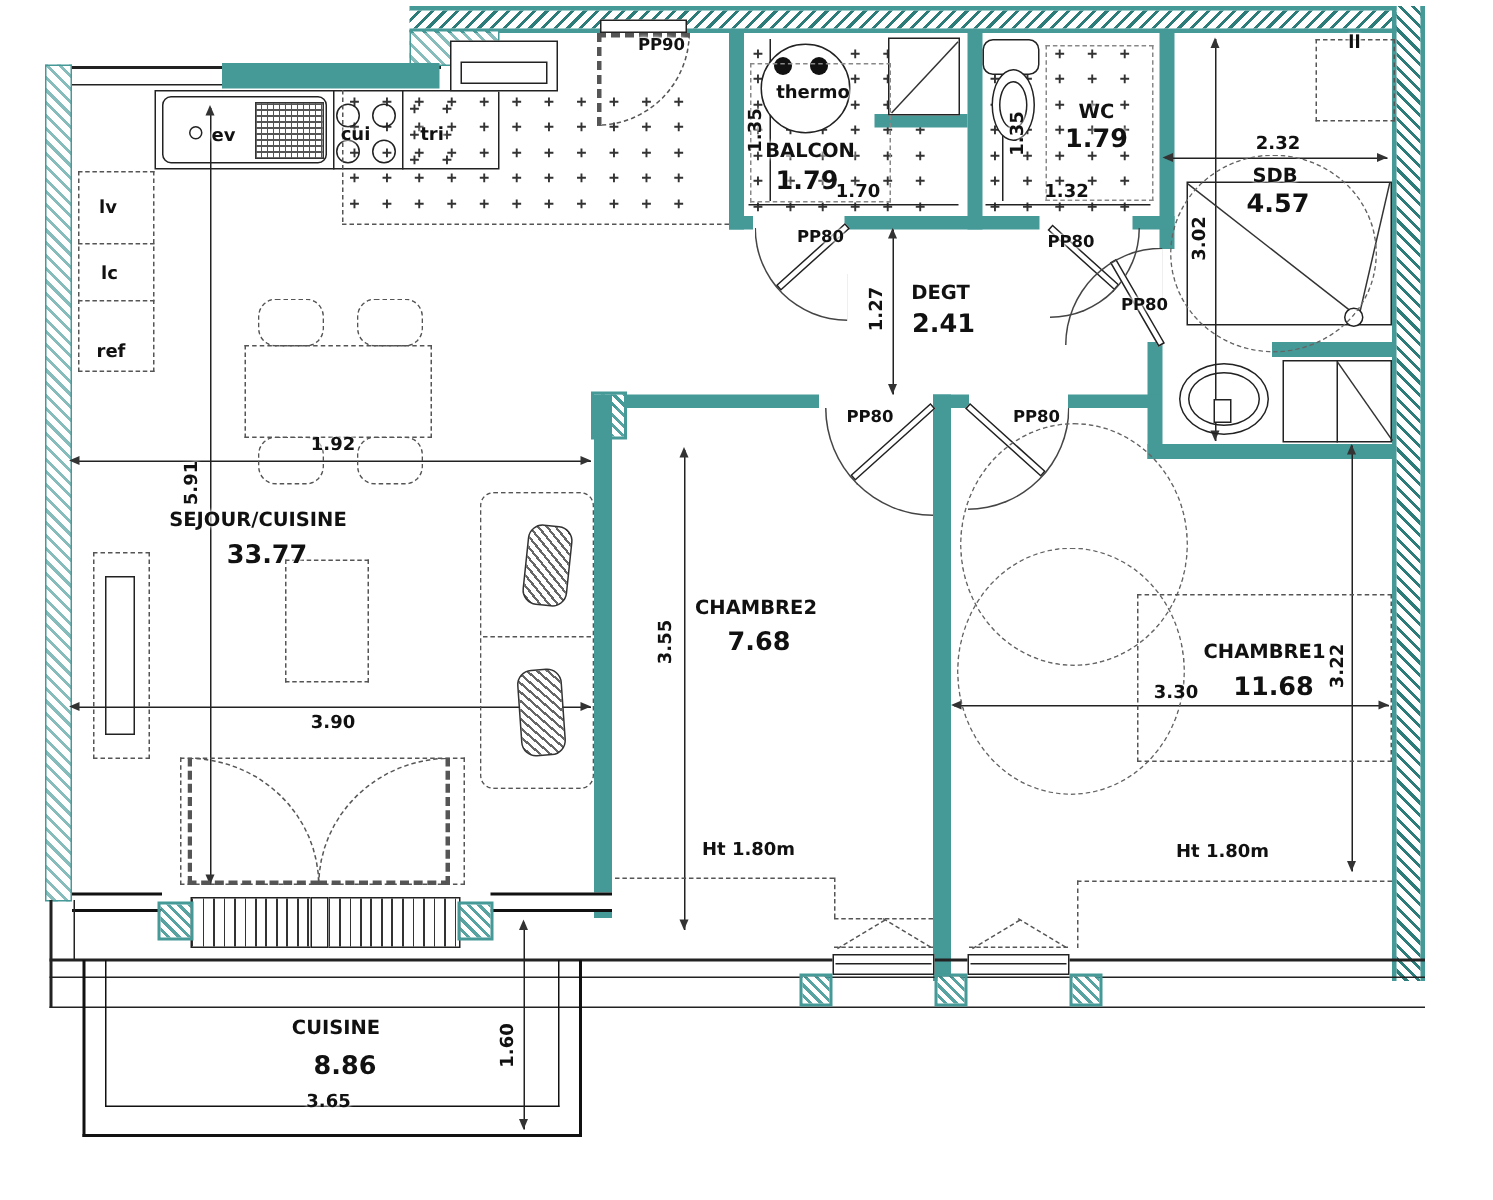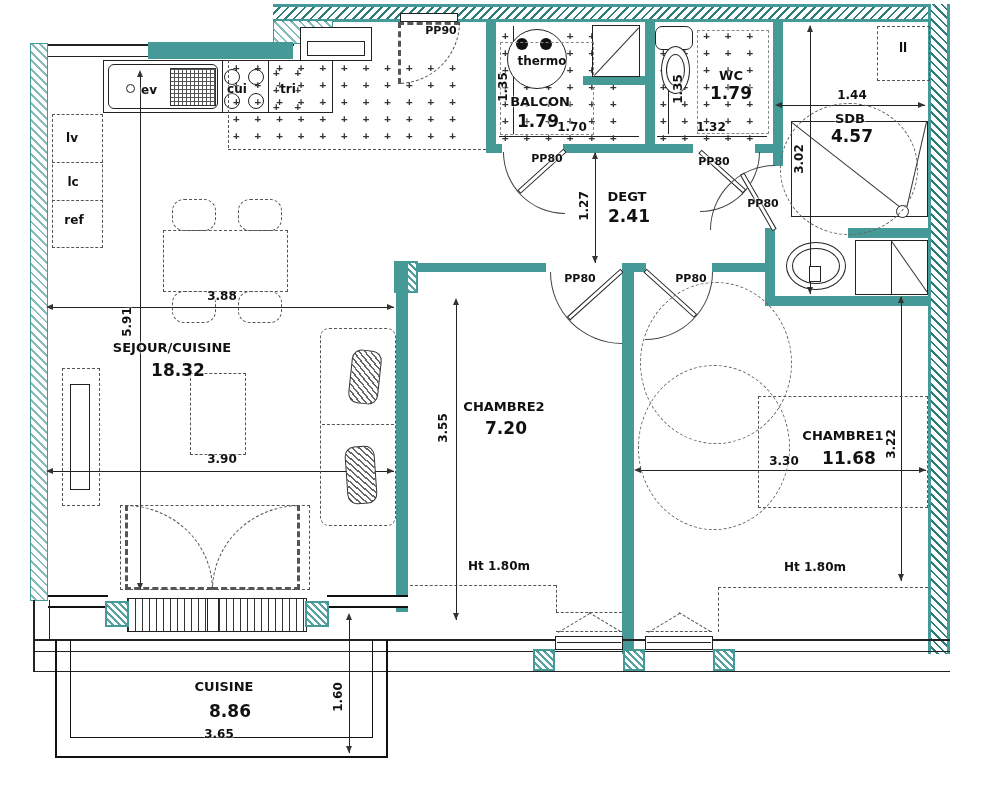--- a/index.html
+++ b/index.html
@@ -223,60 +223,60 @@
   <div class="dh" style="left:556px;top:631px;width:66px"></div>
   <div class="dln" style="left:648px;top:632px;width:37px;transform:rotate(-31deg)"></div>
   <div class="dln" style="left:679px;top:612px;width:37px;transform:rotate(31deg)"></div>
   <div class="dh" style="left:646px;top:631px;width:66px"></div>
   <div class="dh" style="left:228px;top:149px;width:258px"></div>
   <div class="dv" style="left:228px;top:60px;height:88px"></div>
   <div class="drect" style="left:500px;top:42px;width:94px;height:93px;border-color:#888;border-width:1px"></div>
   <div class="drect" style="left:697px;top:30px;width:72px;height:104px;border-color:#888;border-width:1px"></div>
 
   <div class="lbl" style="left:172px;top:347px">SEJOUR/CUISINE</div>
-  <div class="lbl area" style="left:178px;top:370px">18.32</div>
-  <div class="lbl dim" style="left:222px;top:296px">3.88</div>
+  <div class="lbl area" style="left:178px;top:370px">33.77</div>
+  <div class="lbl dim" style="left:222px;top:296px">1.92</div>
   <div class="lbl dim rot" style="left:127px;top:322px">5.91</div>
-  <div class="lbl dim" style="left:222px;top:459px">3.90</div>
+  <div class="lbl dim" style="left:222px;top:481px">3.90</div>
   <div class="lbl" style="left:540px;top:101px">BALCON</div>
   <div class="lbl area" style="left:538px;top:121px">1.79</div>
   <div class="lbl small" style="left:542px;top:61px">thermo</div>
   <div class="lbl dim rot" style="left:503px;top:87px">1.35</div>
   <div class="lbl dim" style="left:572px;top:127px">1.70</div>
   <div class="lbl" style="left:731px;top:75px">WC</div>
   <div class="lbl area" style="left:731px;top:93px">1.79</div>
   <div class="lbl dim rot" style="left:678px;top:89px">1.35</div>
   <div class="lbl dim" style="left:711px;top:127px">1.32</div>
   <div class="lbl" style="left:850px;top:118px">SDB</div>
   <div class="lbl area" style="left:852px;top:136px">4.57</div>
-  <div class="lbl dim" style="left:852px;top:95px">1.44</div>
+  <div class="lbl dim" style="left:852px;top:95px">2.32</div>
   <div class="lbl dim rot" style="left:799px;top:159px">3.02</div>
-  <div class="lbl small" style="left:903px;top:48px">ll</div>
+  <div class="lbl small" style="left:903px;top:28px">ll</div>
   <div class="lbl" style="left:627px;top:196px">DEGT</div>
   <div class="lbl area" style="left:629px;top:216px">2.41</div>
   <div class="lbl dim rot" style="left:584px;top:206px">1.27</div>
   <div class="lbl" style="left:504px;top:406px">CHAMBRE2</div>
-  <div class="lbl area" style="left:506px;top:428px">7.20</div>
+  <div class="lbl area" style="left:506px;top:428px">7.68</div>
   <div class="lbl dim rot" style="left:443px;top:428px">3.55</div>
   <div class="lbl dim" style="left:499px;top:566px">Ht 1.80m</div>
   <div class="lbl" style="left:843px;top:435px">CHAMBRE1</div>
   <div class="lbl area" style="left:849px;top:458px">11.68</div>
   <div class="lbl dim" style="left:784px;top:461px">3.30</div>
   <div class="lbl dim rot" style="left:891px;top:444px">3.22</div>
   <div class="lbl dim" style="left:815px;top:567px">Ht 1.80m</div>
   <div class="lbl" style="left:224px;top:686px">CUISINE</div>
   <div class="lbl area" style="left:230px;top:711px">8.86</div>
   <div class="lbl dim" style="left:219px;top:734px">3.65</div>
   <div class="lbl dim rot" style="left:338px;top:697px">1.60</div>
   <div class="lbl small" style="left:149px;top:90px">ev</div>
   <div class="lbl small" style="left:237px;top:89px">cui</div>
   <div class="lbl small" style="left:288px;top:89px">tri</div>
   <div class="lbl small" style="left:72px;top:138px">lv</div>
   <div class="lbl small" style="left:73px;top:182px">lc</div>
-  <div class="lbl small" style="left:74px;top:220px">ref</div>
+  <div class="lbl small" style="left:74px;top:234px">ref</div>
   <div class="lbl door" style="left:441px;top:30px">PP90</div>
   <div class="lbl door" style="left:547px;top:158px">PP80</div>
   <div class="lbl door" style="left:714px;top:161px">PP80</div>
   <div class="lbl door" style="left:763px;top:203px">PP80</div>
   <div class="lbl door" style="left:580px;top:278px">PP80</div>
   <div class="lbl door" style="left:691px;top:278px">PP80</div>
 
 </div>
 
 </body></html>

